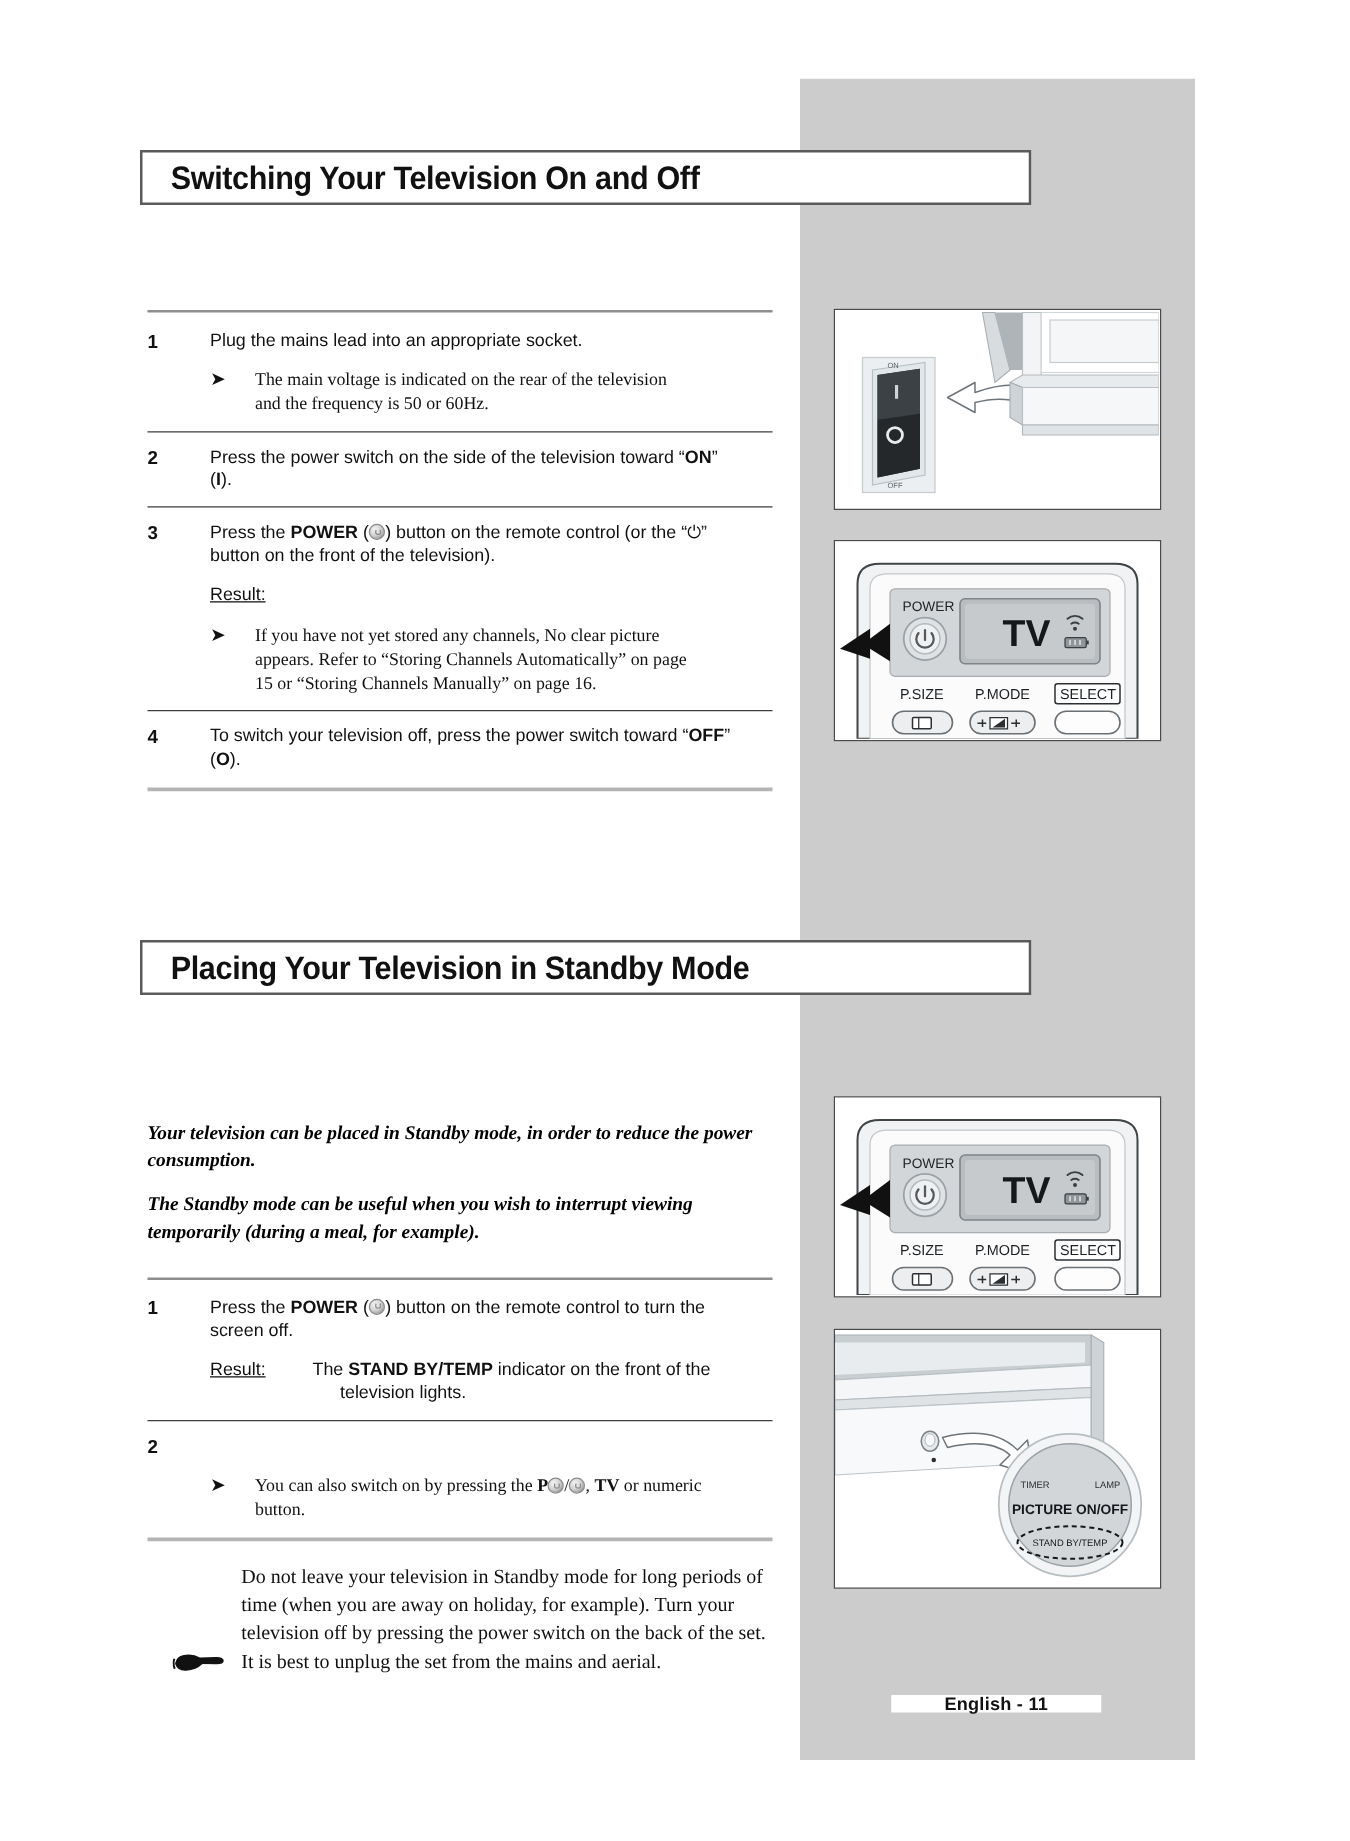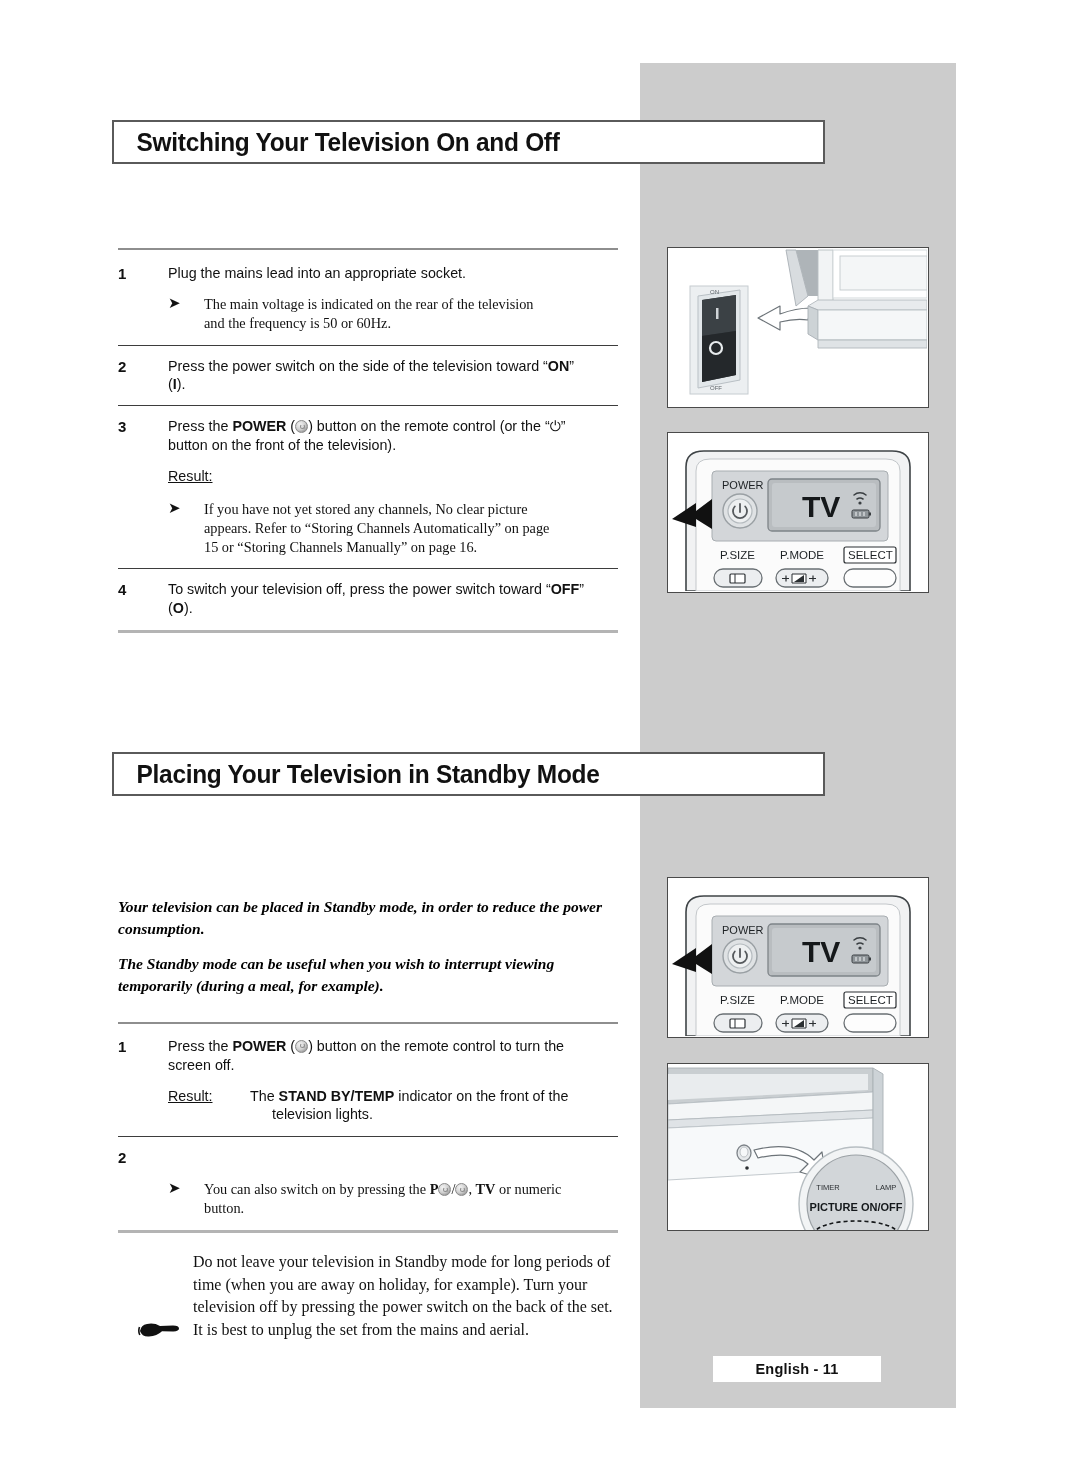--- a/index.html
+++ b/index.html
@@ -192,24 +192,24 @@
     box-sizing: border-box;
     overflow: hidden;
   }
 
   
   .footer-badge {
     position: absolute;
     left: 713px;
     top: 1356px;
     width: 168px;
-    height: 26px;
+    height: 14px;
     background: #ffffff;
     display: flex;
-    align-items: center;
+    align-items: flex-start;
     justify-content: center;
     font-size: 14.5px;
     font-weight: bold;
     letter-spacing: 0.2px;
   }
 
   svg { display: block; }
 </style>
 </head>
 <body>
@@ -486,21 +486,21 @@
     <path d="M67 141 L67 150" stroke="#2b2f32" stroke-width="1"></path>
     <rect x="108" y="136" width="52" height="18" rx="9" fill="#eceef0" stroke="#6a7074" stroke-width="1.3"></rect>
     <path d="M124 141 L138 141 L138 150 L124 150 Z" fill="#ffffff" stroke="#2b2f32" stroke-width="1"></path>
     <path d="M126 149 L136 142 L136 149 Z" fill="#2b2f32"></path>
     <path d="M114 145.5 L121 145.5 M118 142.5 L118 148.5" stroke="#2b2f32" stroke-width="1.2"></path>
     <path d="M141 145.5 L148 145.5 M145 142.5 L145 148.5" stroke="#2b2f32" stroke-width="1.2"></path>
     <rect x="176" y="136" width="52" height="18" rx="9" fill="#fdfdfd" stroke="#6a7074" stroke-width="1.3"></rect>
   </svg>
 </div>
 
-<div class="illus" style="left:667px; top:1063px; width:262px; height:168px;">
+<div class="illus" style="left:667px; top:1063px; width:262px; height:208px;">
   <svg width="259" height="205" viewBox="0 0 259 205">
     <rect x="0" y="0" width="259" height="205" fill="#ffffff"></rect>
 
     <path d="M0 4 L205 4 L205 28 L0 40 Z" fill="#c9ced1" stroke="#a9b0b4" stroke-width="0.9"></path>
     <path d="M0 10 L200 10 L200 26 L0 36 Z" fill="#e9ecee"></path>
 
     <path d="M0 40 L205 28 L205 46 L0 56 Z" fill="#f4f6f7" stroke="#b9c0c4" stroke-width="0.9"></path>
     <path d="M0 56 L205 46 L205 54 L0 64 Z" fill="#dfe3e6" stroke="#b3babe" stroke-width="0.9"></path>
 
     <path d="M0 64 L205 54 L205 104 L0 116 Z" fill="#f7f9fa" stroke="#bcc3c7" stroke-width="0.9"></path>

